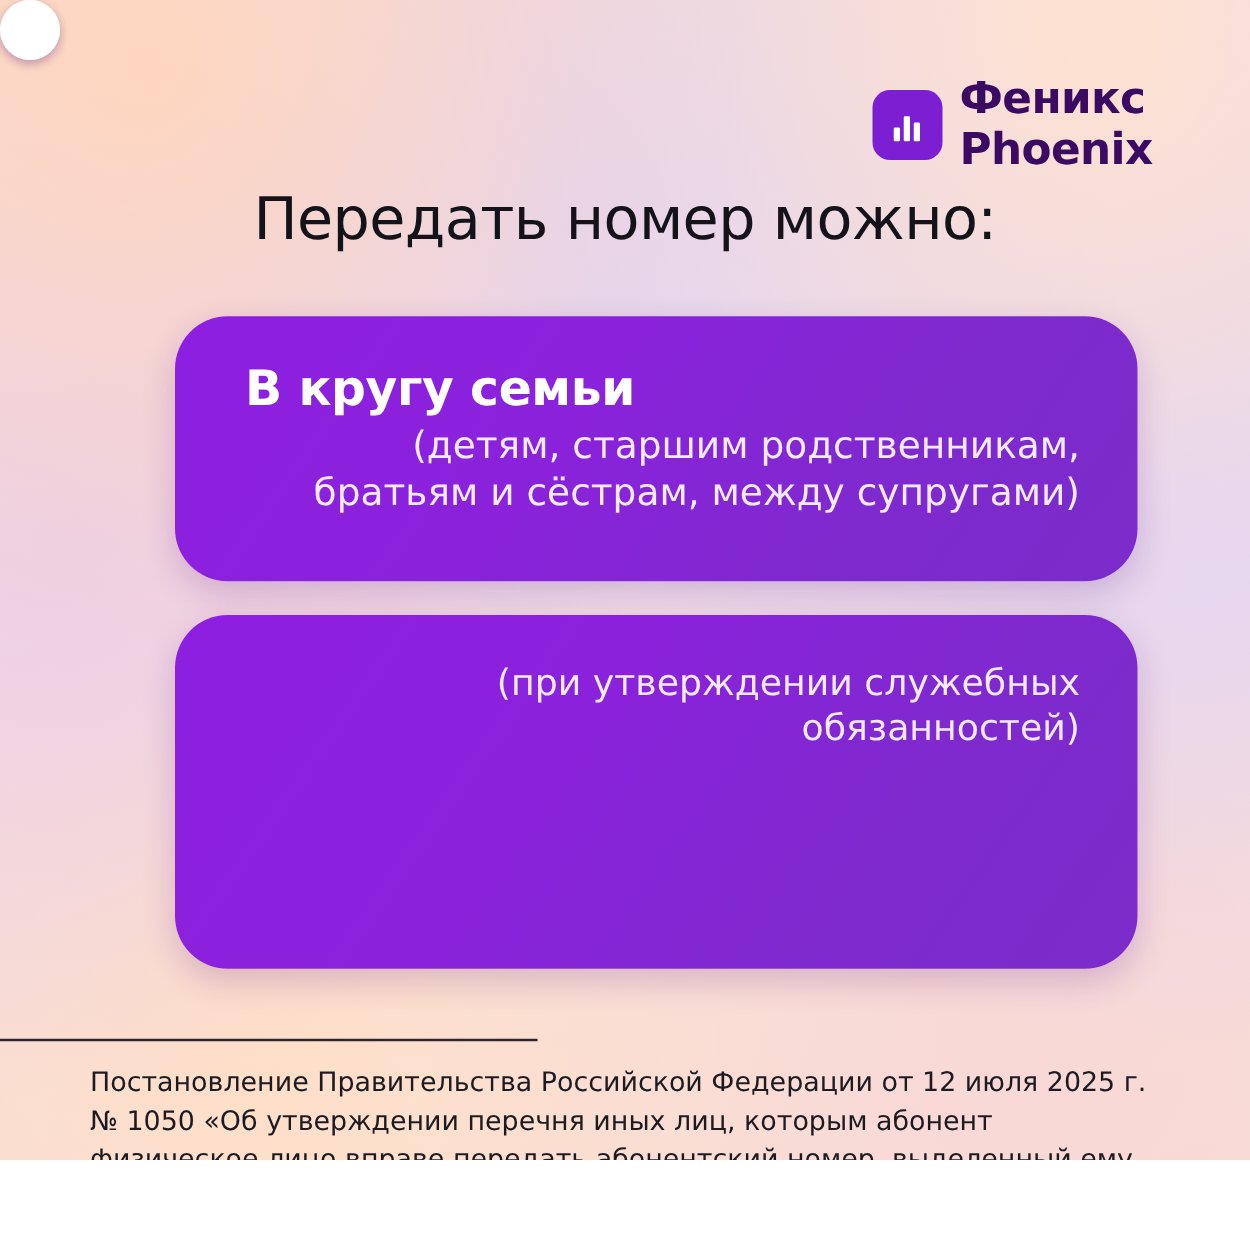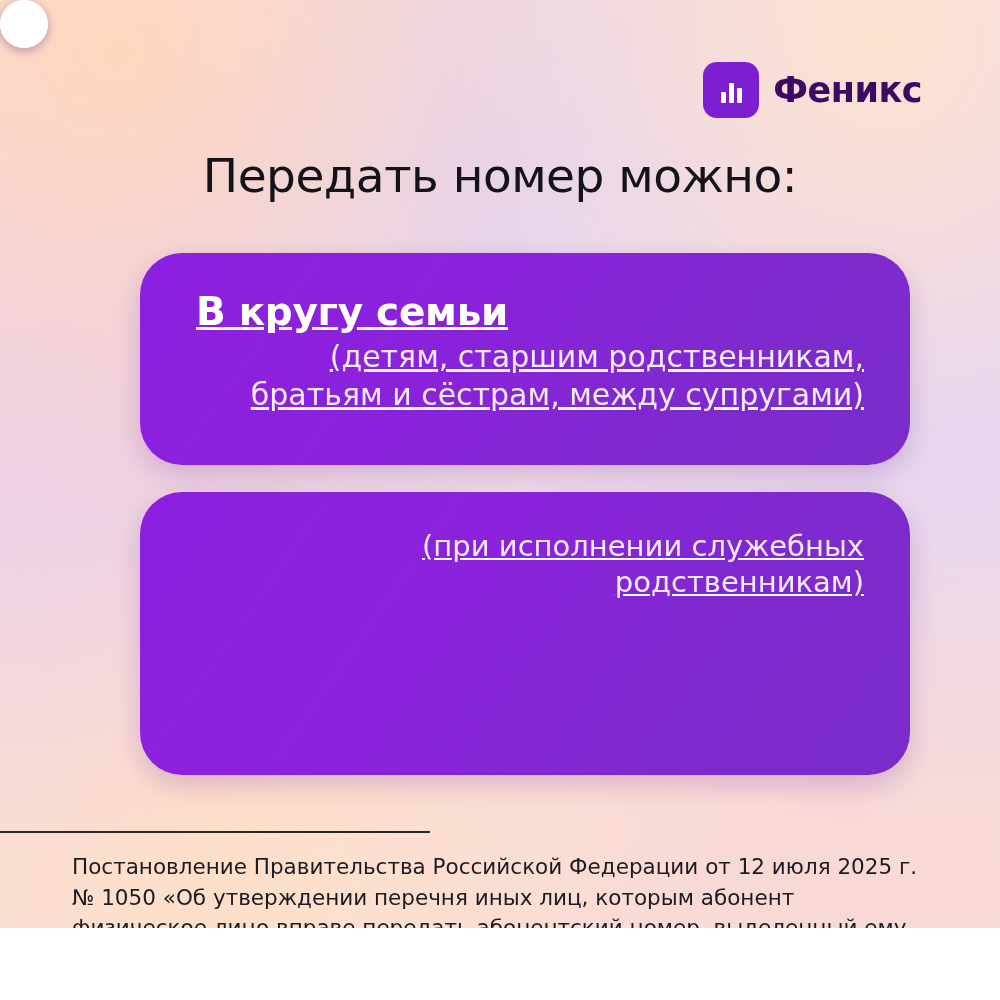--- a/index.html
+++ b/index.html
@@ -97,21 +97,20 @@
 
   
   .card {
     position: absolute;
     border-radius: 42px;
     box-sizing: border-box;
     color: #ffffff;
     background: linear-gradient(125deg, #8d1fe0 0%, #8a22db 40%, #7f29cf 70%, #7a2cc9 100%);
     box-shadow: 0 10px 26px rgba(90, 20, 140, 0.20);
     padding: 36px 46px 36px 56px;
-    text-decoration: underline;
   }
   .card-1 {
     left: 140px;
     top: 253px;
     width: 770px;
     height: 212px;
   }
   .card-2 {
     left: 140px;
     top: 492px;
@@ -177,32 +176,33 @@
   <div class="logo">
     <div class="logo-mark">
       <span class="bars">
         <i></i>
           <i></i>
           <i></i>
       </span>
     </div>
     <div class="logo-words">
       <span class="l1">Феникс</span>
+      <span class="l2">Phoenix</span>
     </div>
   </div>
 
   <div class="headline">Передать номер можно:</div>
 
   <div class="dot"></div>
   <div class="card card-1">
     <p class="card-title">В кругу семьи</p>
     <p class="card-sub">(детям, старшим родственникам, братьям и сёстрам, между супругами)</p>
   </div>
 
   <div class="dot"></div>
   <div class="card card-2">
-    <p class="card-sub">(при исполнении служебных родственникам)</p>
+    <p class="card-sub">(при утверждении служебных обязанностей)</p>
   </div>
 
   <div class="rule"></div>
   <div class="footnote">Постановление Правительства Российской Федерации от 12 июля 2025 г. № 1050 «Об утверждении перечня иных лиц, которым абонент физическое лицо вправе передать абонентский номер, выделенный ему на основании договора об оказании услуг подвижной радиотелефонной связи»</div>
 
 </div>
 
 </body></html>

